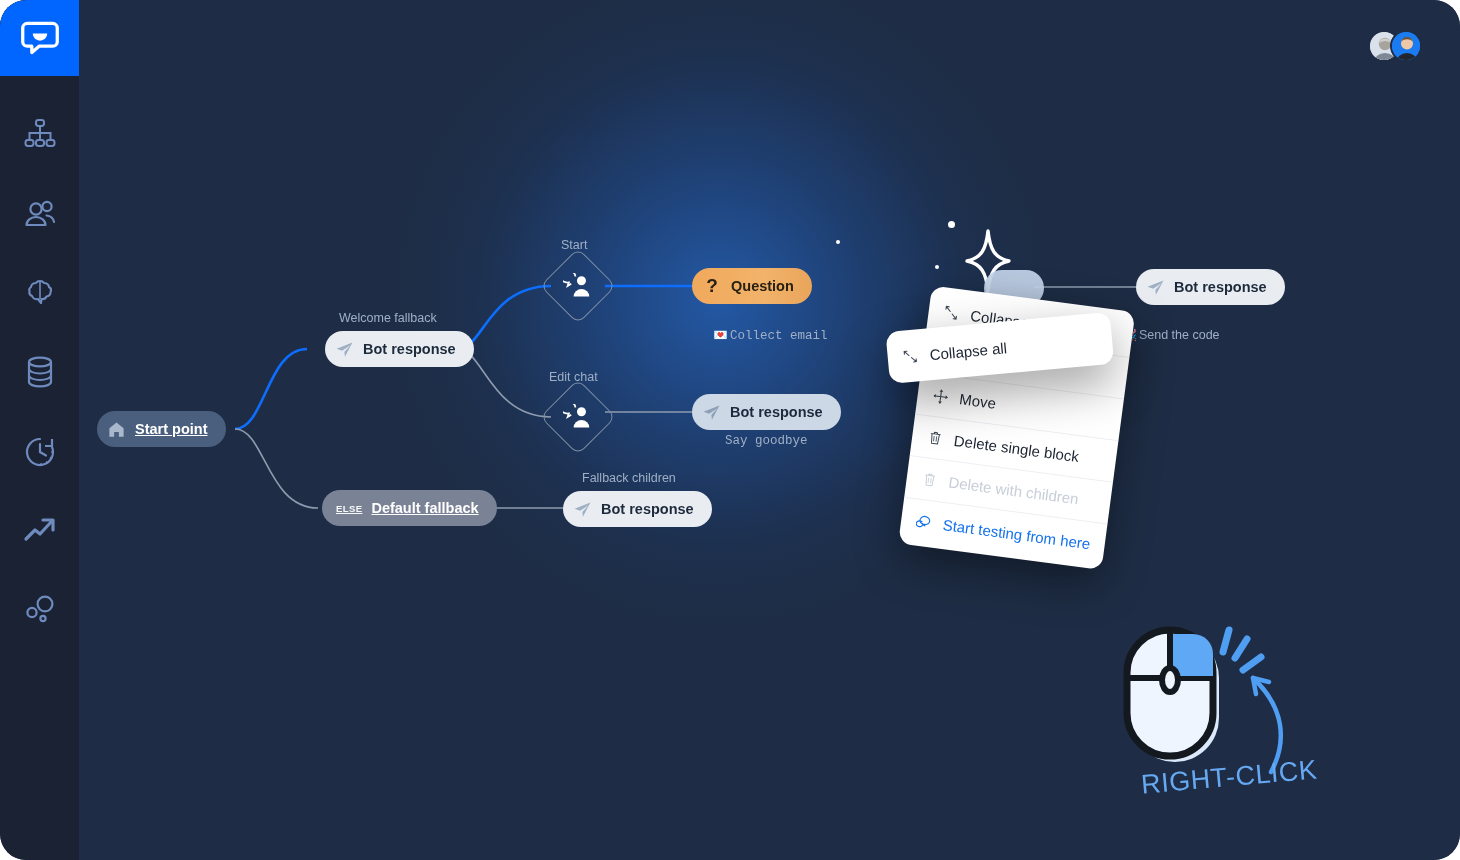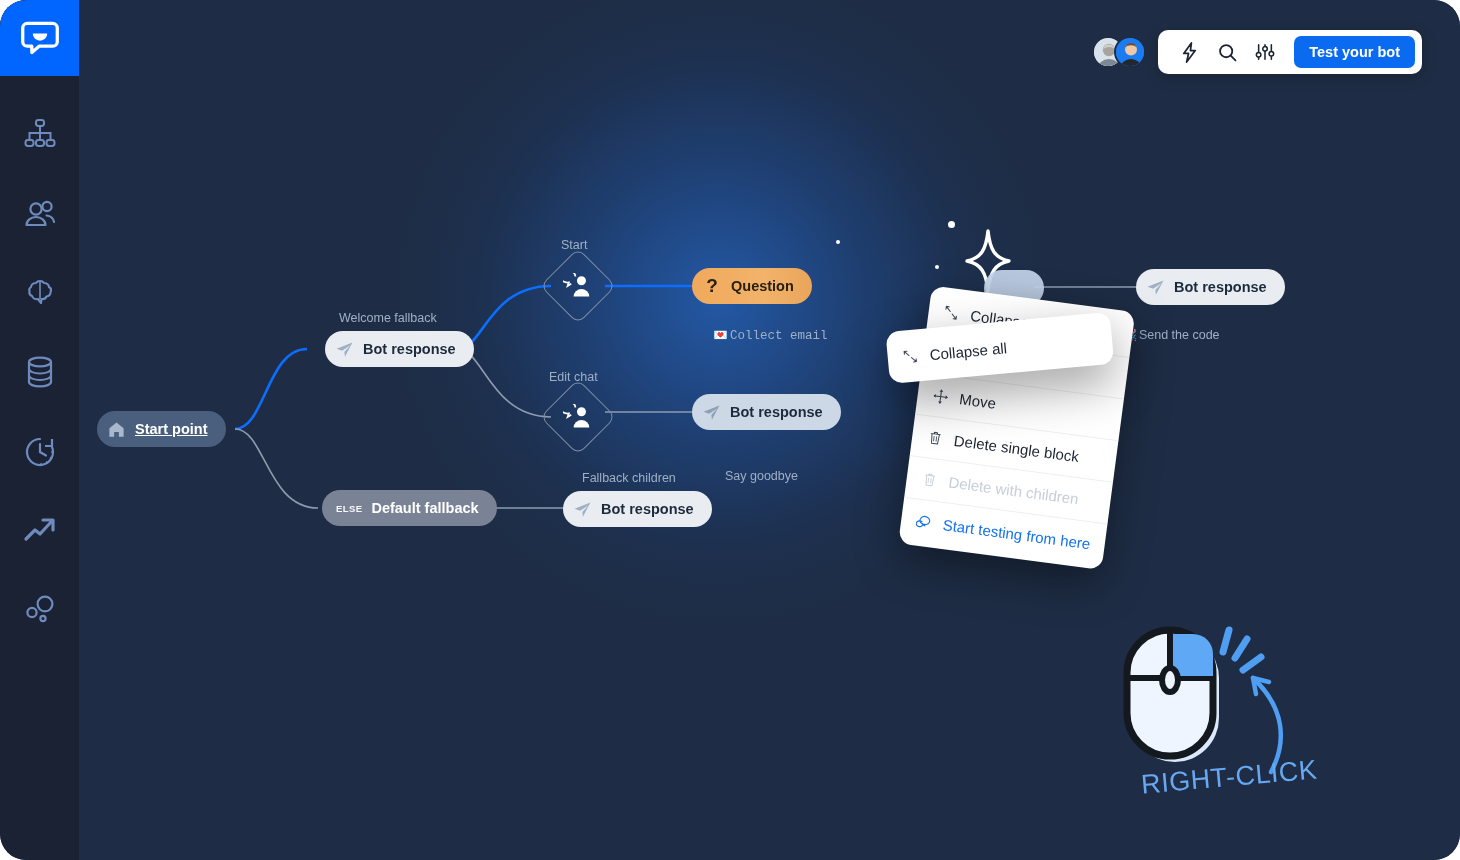--- a/index.html
+++ b/index.html
@@ -115,21 +115,21 @@
     font-size: 12.5px;
     font-weight: normal;
     color: #9fb0c6;
     white-space: nowrap;
     z-index: 12;
   }
   .node-label .emo { font-size: 12px; margin-right: 2px; }
   .n-startpt   { background: #4a5f7d; color: #ffffff; text-decoration: underline; }
   .n-bot       { background: #e9edf2; color: #1d2a3c; }
   .n-bot-dim   { background: #ccd8e6; color: #1d2a3c; }
-  .n-fallback  { background: #7a8296; color: #ffffff; }
+  .n-fallback  { background: #7a8296; color: #ffffff; text-decoration: underline; }
   .n-question  {
     background: linear-gradient(90deg,#f0a95c 0%,#f2b36a 60%,#e9a55a 100%);
     color: #2a2112;
   }
   .badge-else {
     font-size: 9.5px; font-weight: bold; letter-spacing: .4px;
     color: #ffffff; opacity: .95; padding-left: 4px;
   }
 
   
@@ -329,21 +329,21 @@
     </div>
 
     <div class="node-label" style="left:634px;top:328px;font-family:Liberation Mono, monospace;">
       <span class="emo">💌</span><span>Collect email</span>
     </div>
     <div class="node n-question" style="left:613px;top:268px;">
       <span class="glyph" style="font-size:19px;font-weight:bold;color:#2a2112;width:20px;">?</span>
       <span>Question</span>
     </div>
 
-    <div class="node-label" style="left:646px;top:469px;">
+    <div class="node-label" style="left:646px;top:434px;font-family:Liberation Mono, monospace;">
       <span>Say goodbye</span>
     </div>
     <div class="node n-bot-dim" style="left:613px;top:394px;">
       <span class="glyph">
         <svg width="19" height="19" viewBox="0 0 24 24">
             <path d="M22 3 L2 11 l7 2.6 L19.5 6.5 L11.8 15.2 L12.6 21 Z" fill="#8f9fb5"></path>
           </svg>
       </span>
       <span>Bot response</span>
     </div>
@@ -549,38 +549,16 @@
       <div class="avatar a2">
         <svg width="30" height="30" viewBox="0 0 30 30">
           <circle cx="15" cy="15" r="15" fill="#1a7cf0"></circle>
           <circle cx="15" cy="11.5" r="6" fill="#f0c8a8"></circle>
           <path d="M15 5 a6 6 0 0 1 5.6 4.2 a6.5 4 0 0 0 -11.2 0 A6 6 0 0 1 15 5 Z" fill="#6d5137"></path>
           <path d="M4.5 30 a10.5 9 0 0 1 21 0 Z" fill="#23262c"></path>
         </svg>
       </div>
     </div>
 
-    <div id="toolpill">
-      <div class="tool-btn">
-        <svg width="19" height="21" viewBox="0 0 18 22">
-          <path d="M11 1 L3 12 h5 l-2 9 l9 -12 h-5 Z" fill="none" stroke="#1c2431" stroke-width="1.8" stroke-linejoin="round"></path>
-        </svg>
-      </div>
-      <div class="tool-btn">
-        <svg width="19" height="19" viewBox="0 0 20 20">
-          <circle cx="8.6" cy="8.6" r="6.4" fill="none" stroke="#1c2431" stroke-width="1.9"></circle>
-          <path d="M13.4 13.4 L18.4 18.4" stroke="#1c2431" stroke-width="1.9" stroke-linecap="round"></path>
-        </svg>
-      </div>
-      <div class="tool-btn">
-        <svg width="20" height="20" viewBox="0 0 22 20">
-          <path d="M4 2 v16 M11 2 v16 M18 2 v16" stroke="#1c2431" stroke-width="1.7" stroke-linecap="round"></path>
-          <circle cx="4" cy="13" r="2.5" fill="#ffffff" stroke="#1c2431" stroke-width="1.7"></circle>
-          <circle cx="11" cy="6.5" r="2.5" fill="#ffffff" stroke="#1c2431" stroke-width="1.7"></circle>
-          <circle cx="18" cy="12" r="2.5" fill="#ffffff" stroke="#1c2431" stroke-width="1.7"></circle>
-        </svg>
-      </div>
-      <button id="test-bot-btn">Test your bot</button>
-    </div>
 
   </div>
 
 </div>
 
 </body></html>

